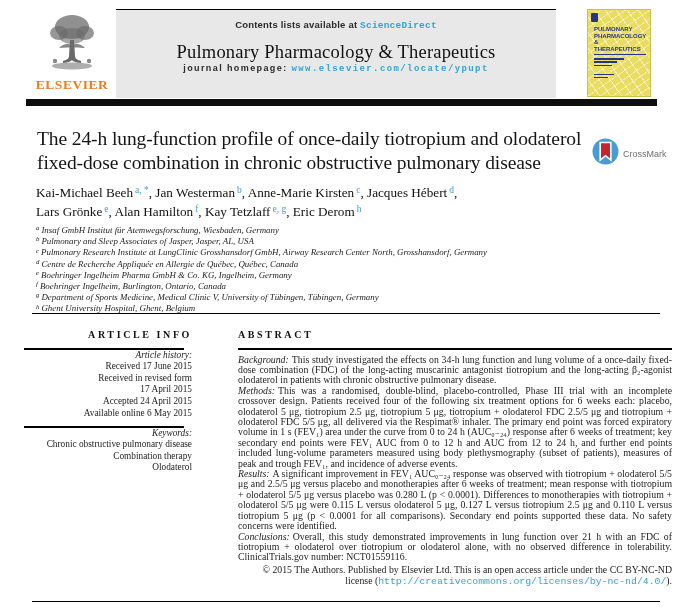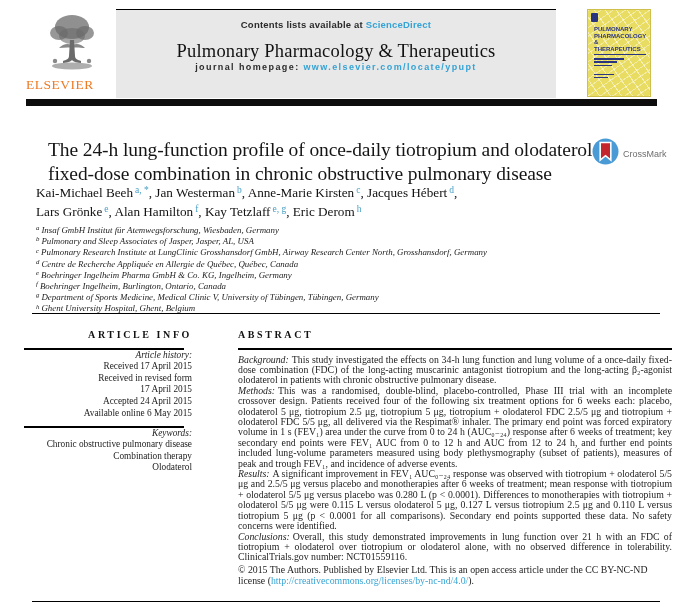--- a/index.html
+++ b/index.html
@@ -1,28 +1,28 @@
 <!DOCTYPE html>
 <html><head>
 <meta charset="utf-8">
 <style>
   html,body{margin:0;padding:0;background:#fff;}
   .page{position:relative;width:687px;height:609px;background:#fff;overflow:hidden;
         font-family:"Liberation Serif","DejaVu Serif",serif;color:#1a1a1a;}
 
   
-  .elsevier-block{position:absolute;left:26px;top:12px;width:92px;height:86px;text-align:left;}
+  .elsevier-block{position:absolute;left:26px;top:12px;width:92px;height:86px;text-align:center;font-weight:bold;}
   .elsevier-block svg{display:block;margin:0 auto;}
   .elsevier-wordmark{font-family:"Liberation Serif",serif;font-size:13.5px;color:#ee7b24;
         letter-spacing:.5px;margin-top:1px;}
   .banner{position:absolute;left:116px;top:9px;width:440px;height:88px;background:#e8e8e8;
         border-top:1.5px solid #000;text-align:center;}
   .contents-line{font-family:"Liberation Sans","DejaVu Sans",sans-serif;font-weight:bold;
         font-size:9.5px;color:#2b2b2b;margin-top:9px;letter-spacing:.2px;}
-  .link-blue{color:#35a3d5;text-decoration:none;cursor:pointer;}
+  .link-blue{color:#35a3d5;text-decoration:none;cursor:pointer;font-family:Liberation Mono, monospace;}
   .banner-title{font-size:18.5px;color:#111;margin-top:11px;letter-spacing:.2px;}
   .homepage-line{font-family:"Liberation Sans","DejaVu Sans",sans-serif;font-weight:bold;
         font-size:9px;color:#2b2b2b;letter-spacing:1.4px;}
   .homepage-line a{letter-spacing:1.4px;}
 
   .cover{position:absolute;left:587px;top:9px;width:64px;height:88px;background:#e9dc63;
         border:1px solid #cfc04e;box-sizing:border-box;overflow:hidden;
         background-image:repeating-linear-gradient(55deg,rgba(255,255,245,.55) 0 1px,transparent 1px 9px),
                          repeating-linear-gradient(-35deg,rgba(255,255,245,.45) 0 1px,transparent 1px 7px);}
   .cover-mark{position:absolute;left:3px;top:3px;width:7px;height:9px;background:#2a3580;border-radius:1px;}
@@ -59,21 +59,21 @@
   .info-col{position:absolute;left:24px;top:329px;width:168px;text-align:right;}
   .info-col .heading-rule{width:160px;}
   .info-label{font-style:italic;font-size:9.3px;line-height:11.6px;color:#222;}
   .info-line{font-size:9.3px;line-height:11.6px;color:#222;}
   .info-divider{width:160px;height:1.4px;background:#000;margin-top:7px;}
 
   .abstract-col{position:absolute;left:238px;top:329px;width:434px;}
   .abstract-col .heading-rule{width:434px;margin-bottom:5px;}
   .abs-par{margin:0;font-size:9.8px;line-height:10.4px;text-align:justify;color:#1c1c1c;}
   .abs-par em{font-style:italic;margin-right:3px;}
-  .copyright{margin-top:1px;font-size:9.8px;line-height:11.2px;color:#1c1c1c;}
+  .copyright{margin-top:1px;font-size:9.8px;line-height:11.2px;text-align:right;color:#1c1c1c;}
 </style>
 </head>
 <body>
 
 <div class="page">
 
   <div class="elsevier-block">
     <span>
       <svg width="58" height="64" viewBox="0 0 58 64">
         <g fill="#6b6b6b">
@@ -114,21 +114,21 @@
         <i></i>
       </div>
     <div class="cover-lines2">
         <i></i>
         <i></i>
       </div>
   </div>
 
   <div class="thick-bar"></div>
 
-  <h1 class="article-title" style="font-weight:normal;margin:12px;">The 24-h lung-function profile of once-daily tiotropium and olodaterol fixed-dose combination in chronic obstructive pulmonary disease</h1>
+  <h1 class="article-title" style="font-weight:normal;margin:1px;">The 24-h lung-function profile of once-daily tiotropium and olodaterol fixed-dose combination in chronic obstructive pulmonary disease</h1>
 
   <div class="crossmark">
     <span>
       <svg width="27" height="27" viewBox="0 0 27 27">
         <circle cx="13.5" cy="13.5" r="13" fill="#4a9bd5"></circle>
         <path d="M8.2 4.5 h10.6 v17.5 l-5.3 -4.3 -5.3 4.3 z" fill="#c4262e" stroke="#ffffff" stroke-width="1.6"></path>
       </svg>
     </span>
     <span class="crossmark-label">CrossMark</span>
   </div>
@@ -154,21 +154,21 @@
     <div><span class="asup">g</span><span>Department of Sports Medicine, Medical Clinic V, University of Tübingen, Tübingen, Germany</span></div>
     <div><span class="asup">h</span><span>Ghent University Hospital, Ghent, Belgium</span></div>
   </div>
 
   <div class="rule-top"></div>
 
   <aside class="info-col">
     <div class="col-heading">ARTICLE INFO</div>
     <div class="heading-rule"></div>
     <div class="info-label">Article history:</div>
-    <div class="info-line">Received 17 April 2015</div>
+    <div class="info-line">Received 17 June 2015</div>
     <div class="info-line">Received in revised form</div>
     <div class="info-line">17 April 2015</div>
     <div class="info-line">Accepted 24 April 2015</div>
     <div class="info-line">Available online 6 May 2015</div>
     <div class="info-divider"></div>
     <div class="info-label">Keywords:</div>
     <div class="info-line">Chronic obstructive pulmonary disease</div>
     <div class="info-line">Combination therapy</div>
     <div class="info-line">Olodaterol</div>
   </aside>

